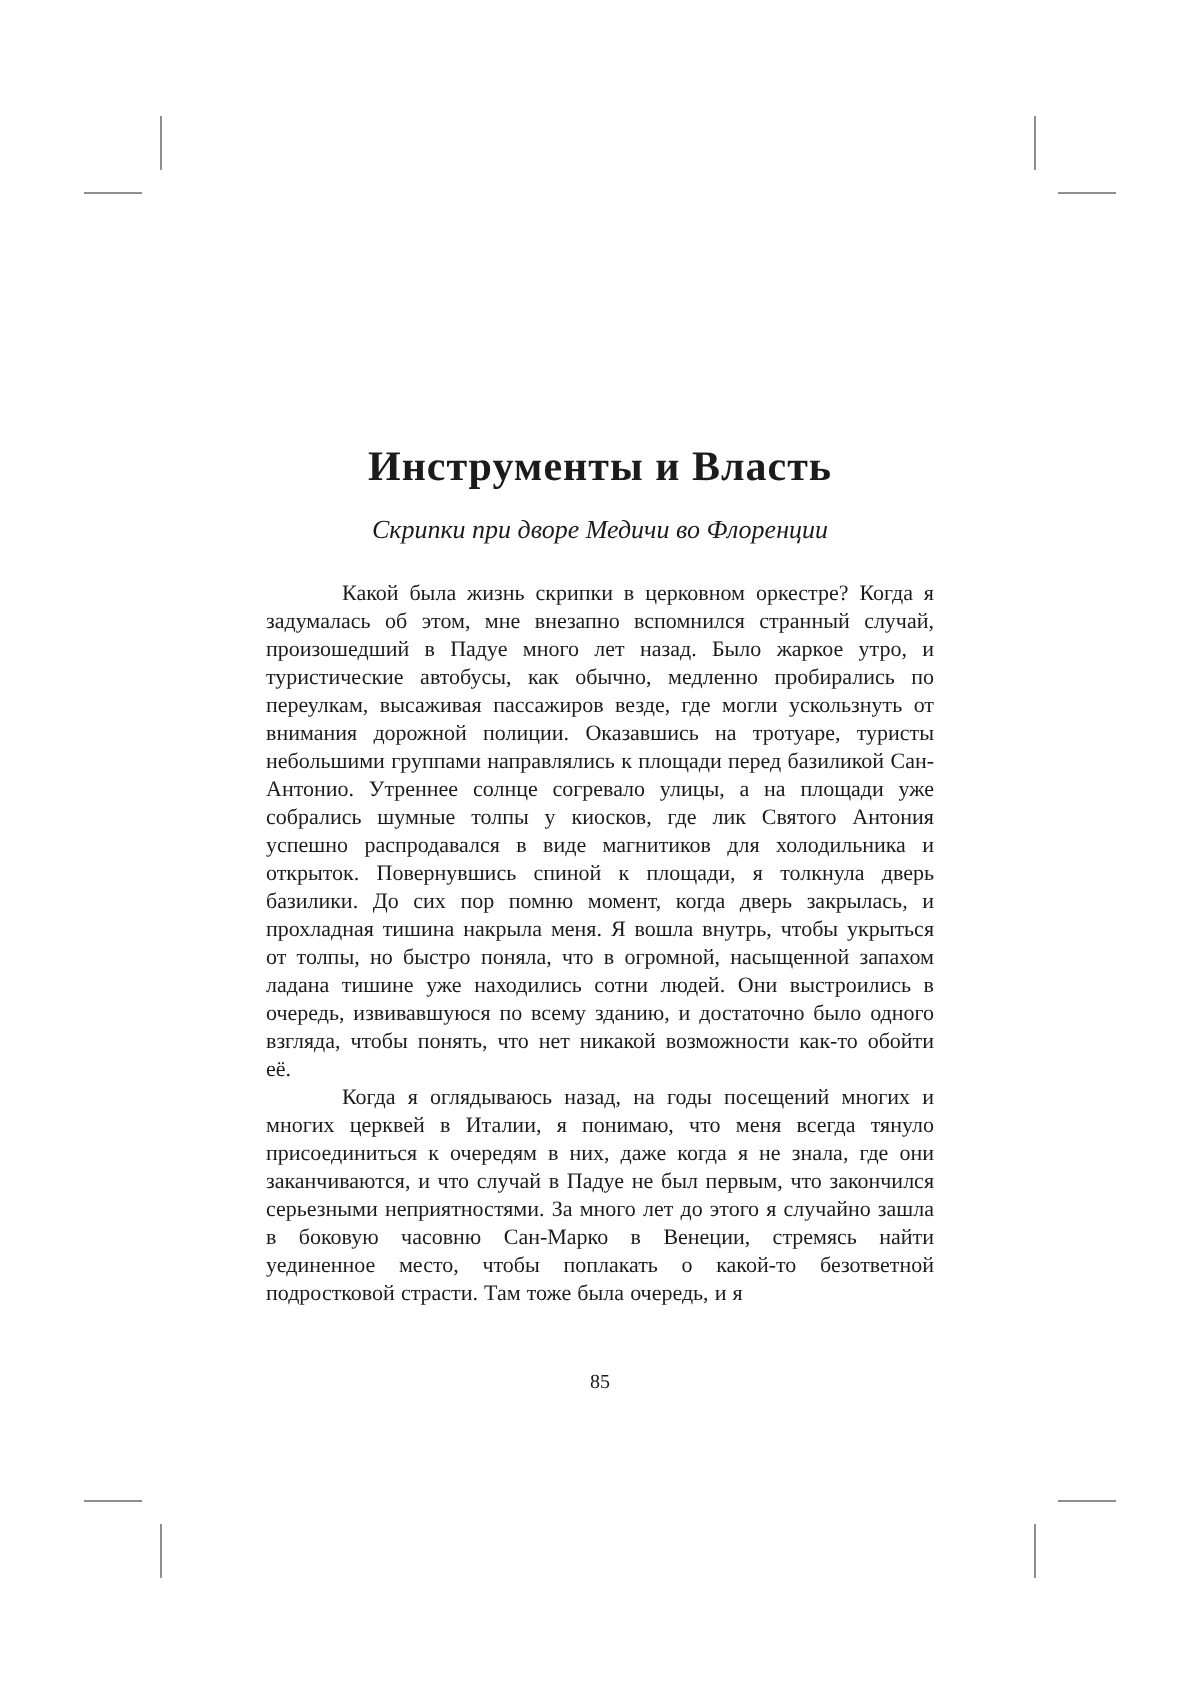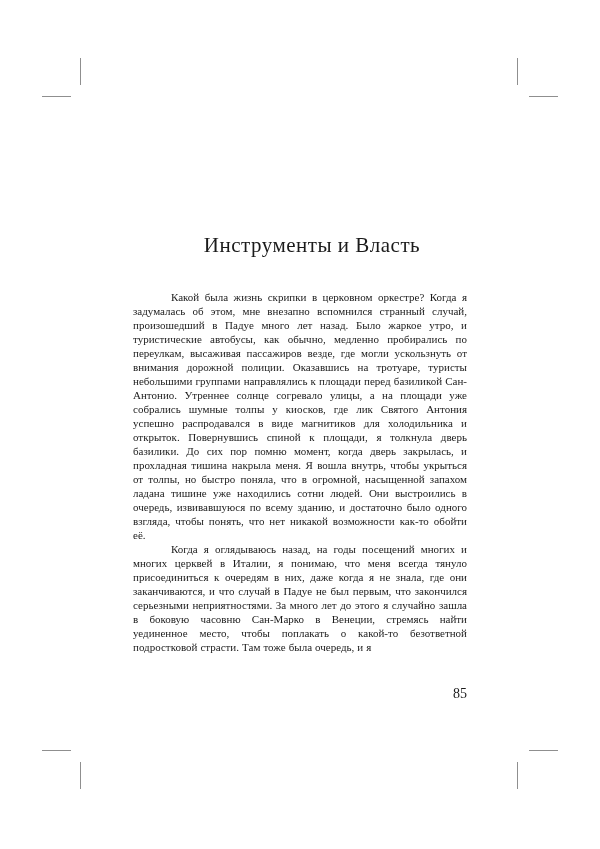--- a/index.html
+++ b/index.html
@@ -35,24 +35,24 @@
   
   .col {
     position: absolute;
     left: 133px;
     width: 334px;
   }
   .chapter-title {
     top: 220px;
     font-size: 21px;
     line-height: 26px;
-    font-weight: 400;
+    font-weight: 700;
     text-align: center;
     letter-spacing: 0.5px;
-    margin: 12px;
+    margin: 0;
   }
   .chapter-subtitle {
     top: 257px;
     font-size: 13px;
     line-height: 16px;
     font-style: italic;
     text-align: center;
     margin: 0;
   }
   .body-text {
@@ -62,40 +62,41 @@
   }
   .body-text p {
     margin: 0;
     text-align: justify;
     text-align-last: left;
     text-indent: 38px;
     word-spacing: 0.3px;
   }
   .page-number {
     top: 686px;
-    font-size: 14px;
-    text-align: right;
+    font-size: 10px;
+    text-align: center;
   }
 </style>
 </head>
 <body>
 
 <div class="sheet">
 
   <div class="crop h tl-h"></div>
   <div class="crop v tl-v"></div>
   <div class="crop h tr-h"></div>
   <div class="crop v tr-v"></div>
   <div class="crop h bl-h"></div>
   <div class="crop v bl-v"></div>
   <div class="crop h br-h"></div>
   <div class="crop v br-v"></div>
 
   <h1 class="col chapter-title">Инструменты и Власть</h1>
 
+  <div class="col chapter-subtitle">Скрипки при дворе Медичи во Флоренции</div>
 
   <div class="col body-text">
     <p>Какой была жизнь скрипки в церковном оркестре? Когда я задумалась об этом, мне внезапно вспомнился странный случай, произошедший в Падуе много лет назад. Было жаркое утро, и туристические автобусы, как обычно, медленно пробирались по переулкам, высаживая пассажиров везде, где могли ускользнуть от внимания дорожной полиции. Оказавшись на тротуаре, туристы небольшими группами направлялись к площади перед базиликой Сан-Антонио. Утреннее солнце согревало улицы, а на площади уже собрались шумные толпы у киосков, где лик Святого Антония успешно распродавался в виде магнитиков для холодильника и открыток. Повернувшись спиной к площади, я толкнула дверь базилики. До сих пор помню момент, когда дверь закрылась, и прохладная тишина накрыла меня. Я вошла внутрь, чтобы укрыться от толпы, но быстро поняла, что в огромной, насыщенной запахом ладана тишине уже находились сотни людей. Они выстроились в очередь, извивавшуюся по всему зданию, и достаточно было одного взгляда, чтобы понять, что нет никакой возможности как-то обойти её.</p>
     <p>Когда я оглядываюсь назад, на годы посещений многих и многих церквей в Италии, я понимаю, что меня всегда тянуло присоединиться к очередям в них, даже когда я не знала, где они заканчиваются, и что случай в Падуе не был первым, что закончился серьезными неприятностями. За много лет до этого я случайно зашла в боковую часовню Сан-Марко в Венеции, стремясь найти уединенное место, чтобы поплакать о какой-то безответной подростковой страсти. Там тоже была очередь, и я</p>
   </div>
 
   <div class="col page-number">85</div>
 
 </div>
 

